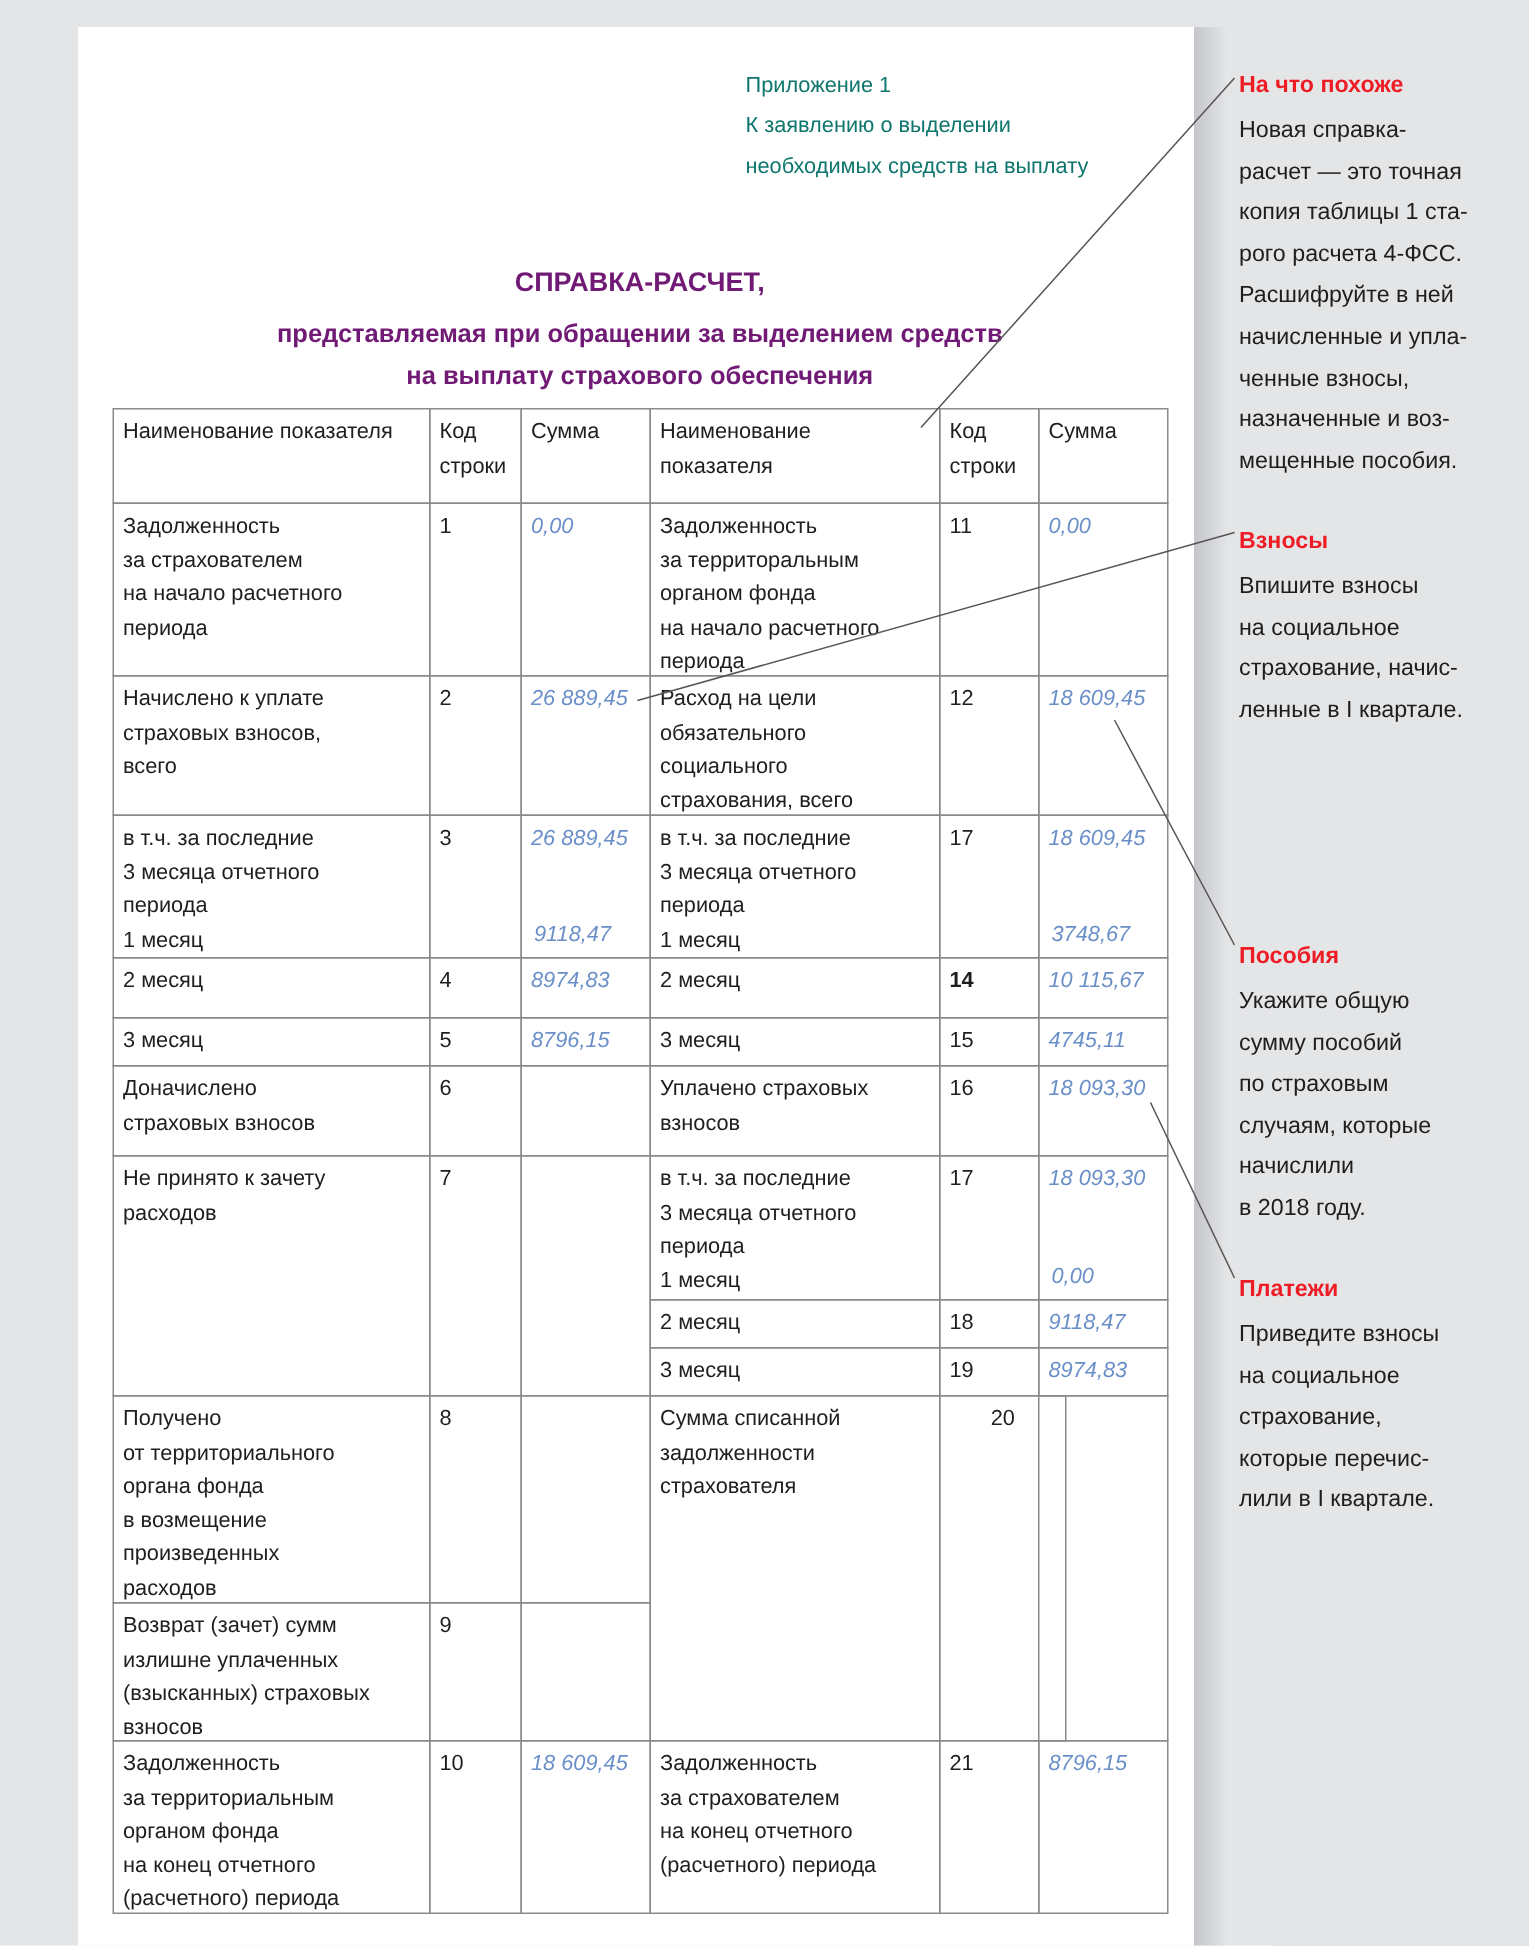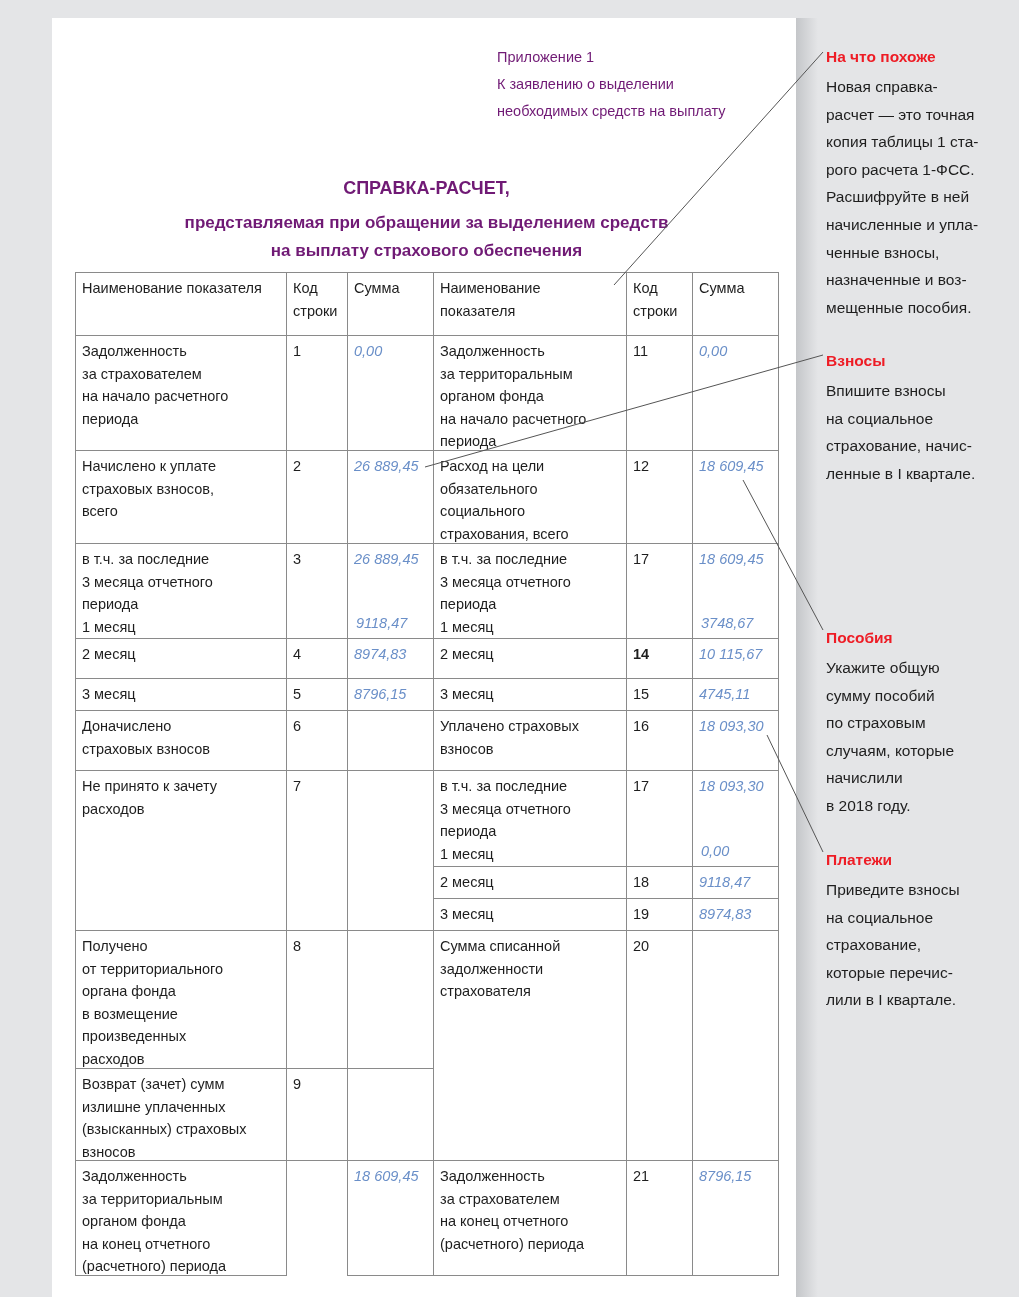--- a/index.html
+++ b/index.html
@@ -12,21 +12,21 @@
   .page {
     position: absolute; left: 52px; top: 18px; width: 744px; height: 1290px;
     background: #ffffff;
   }
   .page-shadow {
     position: absolute; left: 796px; top: 18px; width: 22px; height: 1290px;
     background: linear-gradient(to right, #c4c6c9, #e4e5e7);
   }
   .appendix {
     position: absolute; left: 497px; top: 44px; width: 290px;
-    font-size: 14.5px; line-height: 27px; color: #701a75;
+    font-size: 14.5px; line-height: 27px; color: #0f766e;
   }
   .appendix div { white-space: nowrap; }
   .title {
     position: absolute; left: 75px; width: 703px; text-align: center;
     font-family: "Liberation Sans", sans-serif; font-weight: bold; color: #701a75;
   }
   .title.main { top: 178px; font-size: 18px; }
   .title.sub1 { top: 213px; font-size: 17px; }
   .title.sub2 { top: 241px; font-size: 17px; }
 
@@ -204,20 +204,23 @@
       <span class="val"></span>
     </div>
 
   <div class="cell" style="left:75px;top:1160px;width:212px;height:116px;">
       <span class="txt">Задолженность
 за территориальным
 органом фонда
 на конец отчетного
 (расчетного) периода</span>
     </div>
+  <div class="cell" style="left:286px;top:1160px;width:62px;height:116px;">
+      <span class="txt">10</span>
+    </div>
   <div class="cell" style="left:347px;top:1160px;width:87px;height:116px;">
       <span class="val">18 609,45</span>
     </div>
 
   <div class="cell" style="left:433px;top:335px;width:194px;height:116px;">
       <span class="txt">Задолженность
 за территоральным
 органом фонда
 на начало расчетного
 периода</span>
@@ -319,21 +322,21 @@
     </div>
   <div class="cell" style="left:692px;top:898px;width:87px;height:33px;">
       <span class="val">8974,83</span>
     </div>
 
   <div class="cell" style="left:433px;top:930px;width:194px;height:231px;">
       <span class="txt">Сумма списанной
 задолженности
 страхователя</span>
     </div>
-  <div class="cell" style="left:626px;top:930px;width:67px;height:231px;">
+  <div class="cell" style="left:626px;top:930px;width:85px;height:231px;text-align:center;">
       <span class="txt">20</span>
     </div>
   <div class="cell" style="left:692px;top:930px;width:87px;height:231px;">
       <span class="val"></span>
     </div>
 
   <div class="cell" style="left:433px;top:1160px;width:194px;height:116px;">
       <span class="txt">Задолженность
 за страхователем
 на конец отчетного
@@ -345,21 +348,21 @@
   <div class="cell" style="left:692px;top:1160px;width:87px;height:116px;">
       <span class="val">8796,15</span>
     </div>
 </div>
 
 <div class="sidebar" style="top:45px;">
   <div class="head">На что похоже</div>
   <div class="body" style="margin-top:4px;">Новая справка-
 расчет — это точная
 копия таблицы 1 ста-
-рого расчета 1-ФСС.
+рого расчета 4-ФСС.
 Расшифруйте в ней
 начисленные и упла-
 ченные взносы,
 назначенные и воз-
 мещенные пособия.</div>
 </div>
 <div class="sidebar" style="top:349px;">
   <div class="head">Взносы</div>
   <div class="body" style="margin-top:4px;">Впишите взносы
 на социальное

